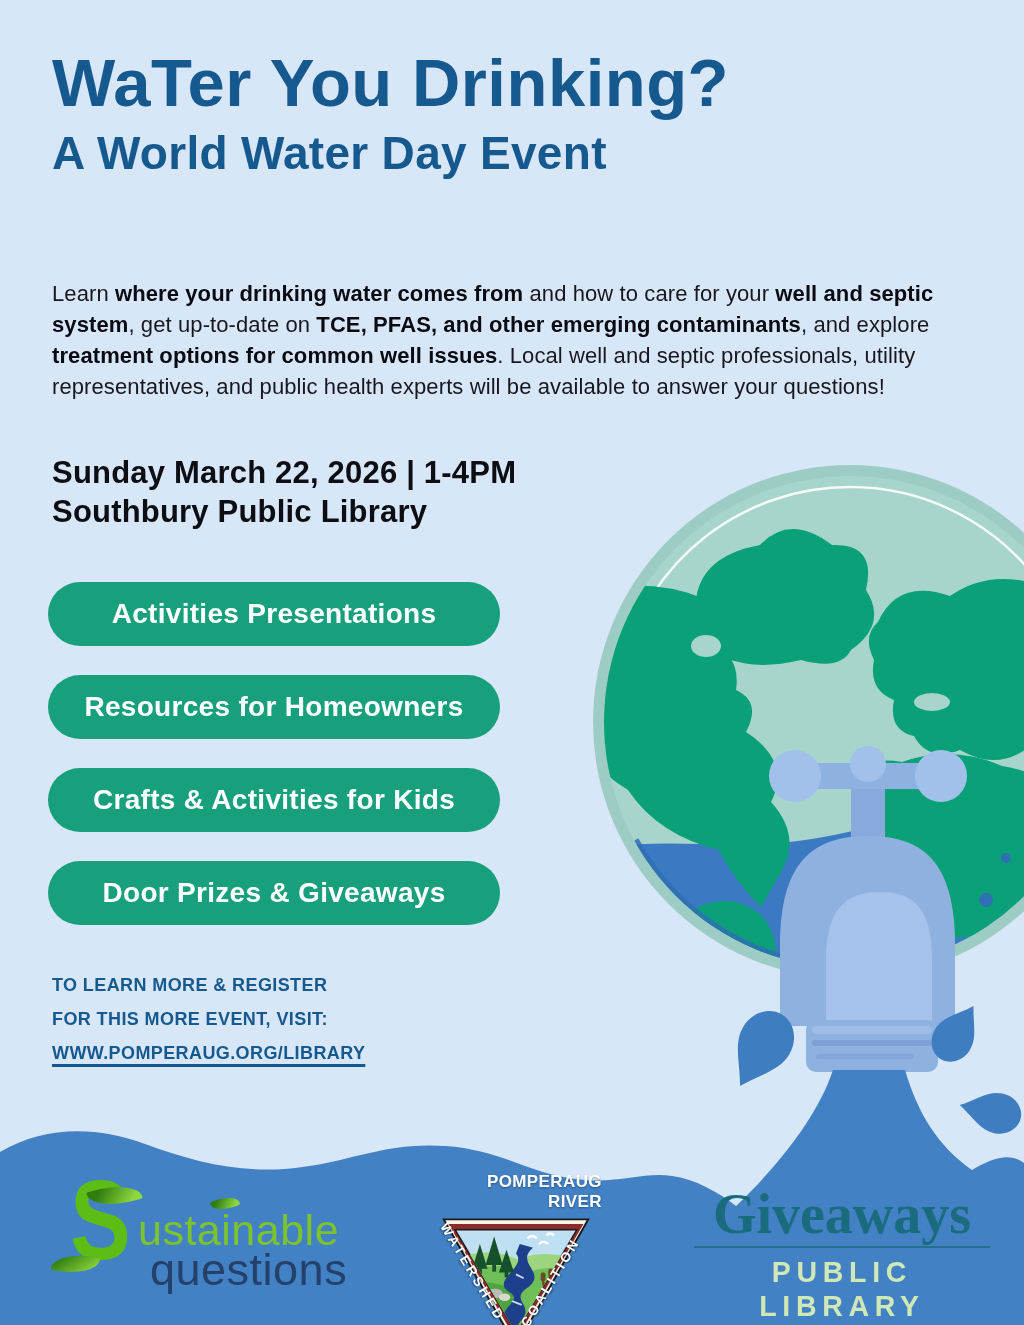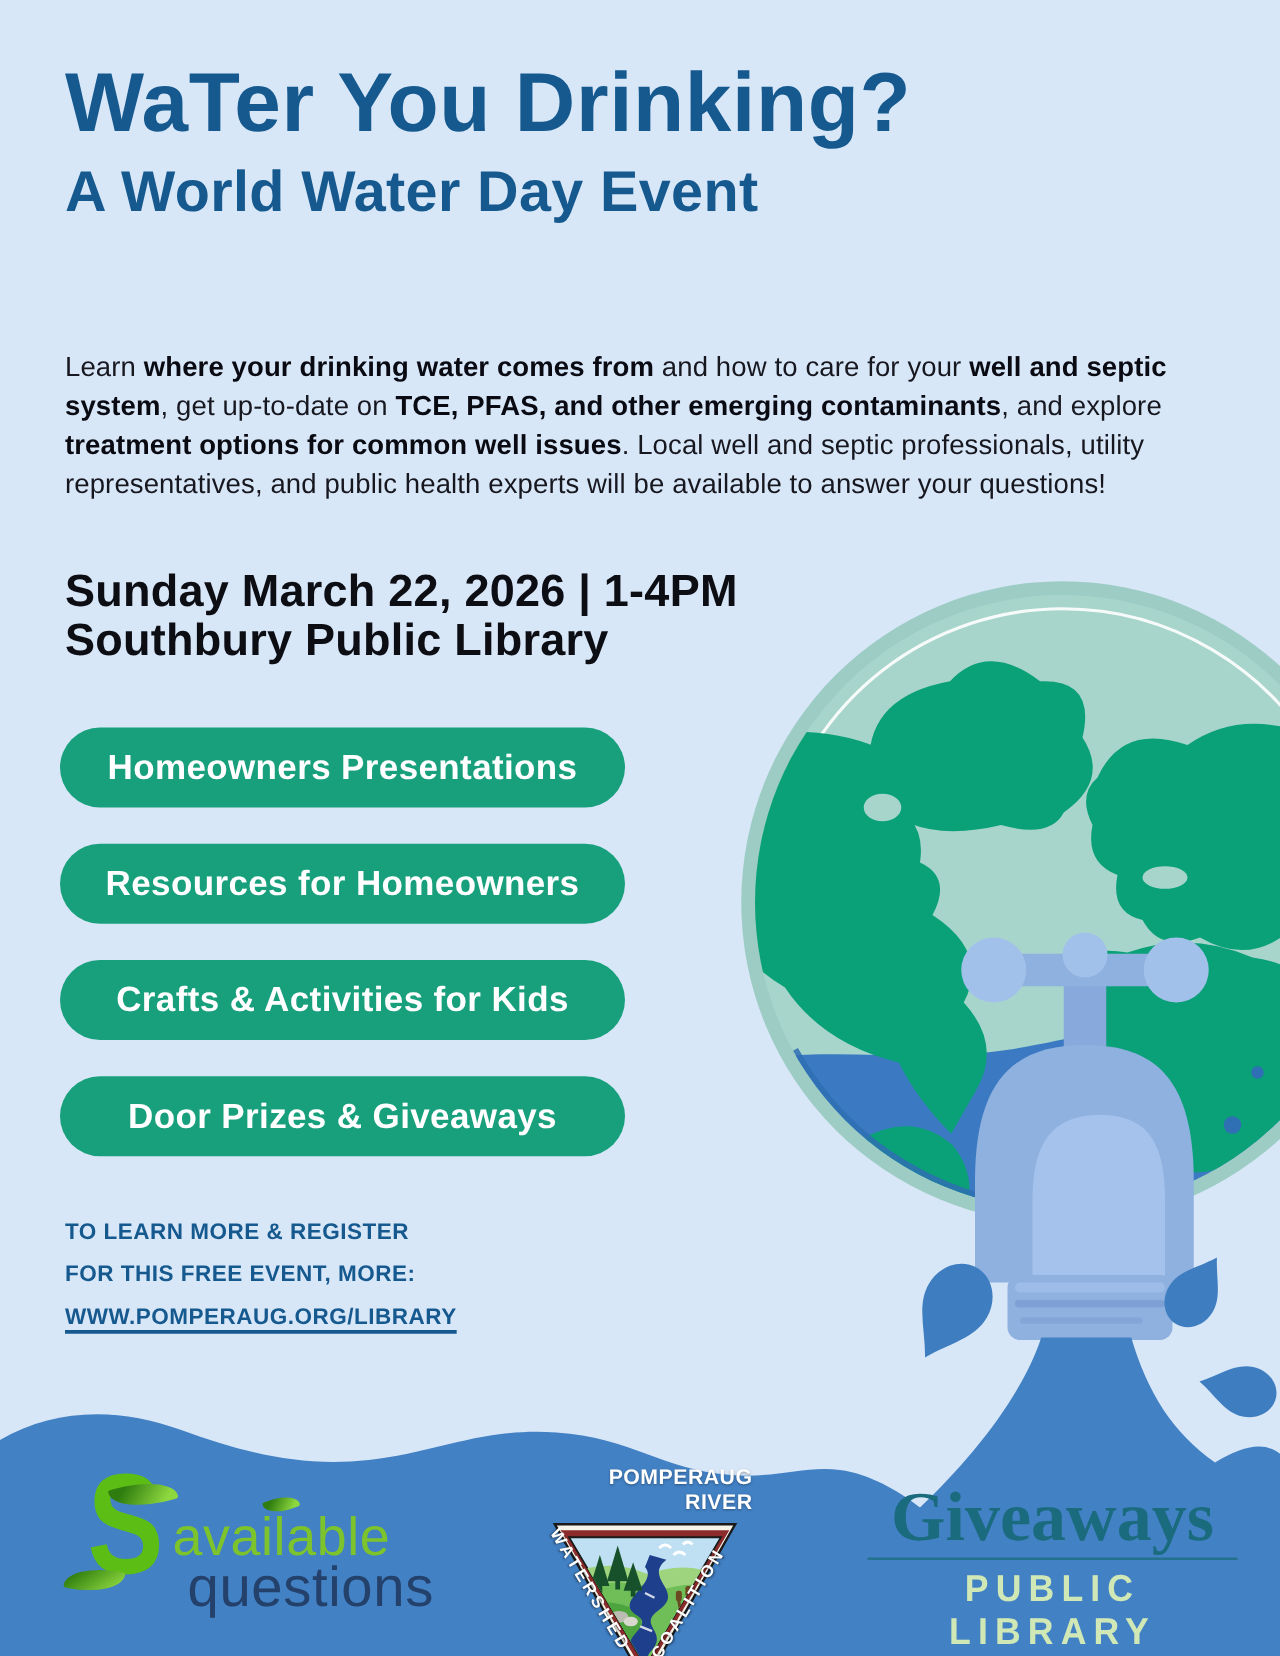--- a/index.html
+++ b/index.html
@@ -21,21 +21,21 @@
   }
 
   
   .intro{
     left:52px;top:256px;width:905px;font-size:22px;line-height:31px;color:#17171F;
     letter-spacing:.1px;
   }
   .intro b{color:#0A0A12;font-weight:700;}
 
   
-  .when{left:52px;top:453px;font-size:36px;font-weight:700;color:#0D0D14;line-height:39px;letter-spacing:.2px;}
+  .when{left:52px;top:453px;font-size:31px;font-weight:700;color:#0D0D14;line-height:39px;letter-spacing:.2px;}
 
   
   .features{left:48px;top:582px;}
   .pill{
     width:452px;height:64px;margin-bottom:29px;border-radius:33px;background:#18A07C;
     color:#FFFFFF;font-size:28px;font-weight:700;display:flex;align-items:center;justify-content:center;
     letter-spacing:.3px;
   }
 
   
@@ -159,37 +159,37 @@
   </div>
 
   <p class="txt intro"><span>Learn </span><b>where your drinking water comes from</b><span> and how to care for your </span><b>well and septic system</b><span>, get up-to-date on </span><b>TCE, PFAS, and other emerging contaminants</b><span>, and explore </span><b>treatment options for common well issues</b><span>. Local well and septic professionals, utility representatives, and public health experts will be available to answer your questions!</span></p>
 
   <div class="txt when">
     <div>Sunday March 22, 2026 | 1-4PM</div>
     <div>Southbury Public Library</div>
   </div>
 
   <div class="txt features">
-    <div class="pill">Homeowners Presentations</div>
+    <div class="pill">Activities Presentations</div>
     <div class="pill">Resources for Homeowners</div>
     <div class="pill">Crafts &amp; Activities for Kids</div>
     <div class="pill">Door Prizes &amp; Giveaways</div>
   </div>
 
   <div class="txt register">
     <div>TO LEARN MORE &amp; REGISTER</div>
-    <div>FOR THIS FREE EVENT, MORE:</div>
+    <div>FOR THIS MORE EVENT, VISIT:</div>
     <div class="url">WWW.POMPERAUG.ORG/LIBRARY</div>
   </div>
 
   <div class="logos">
 
     <div class="logo-sustainable">
       <span class="big-s">S</span>
-      <span class="sus-line1">available</span>
+      <span class="sus-line1">ustainable</span>
       <span class="sus-line2">questions</span>
       <span class="leaf leaf-a"></span>
       <span class="leaf leaf-b"></span>
       <span class="leaf leaf-c"></span>
     </div>
 
     <div class="logo-prwc">
       <div class="prwc-title">POMPERAUG RIVER</div>
       <svg class="prwc-tri" width="152" height="136" viewBox="0 0 160 142">
         <defs>

